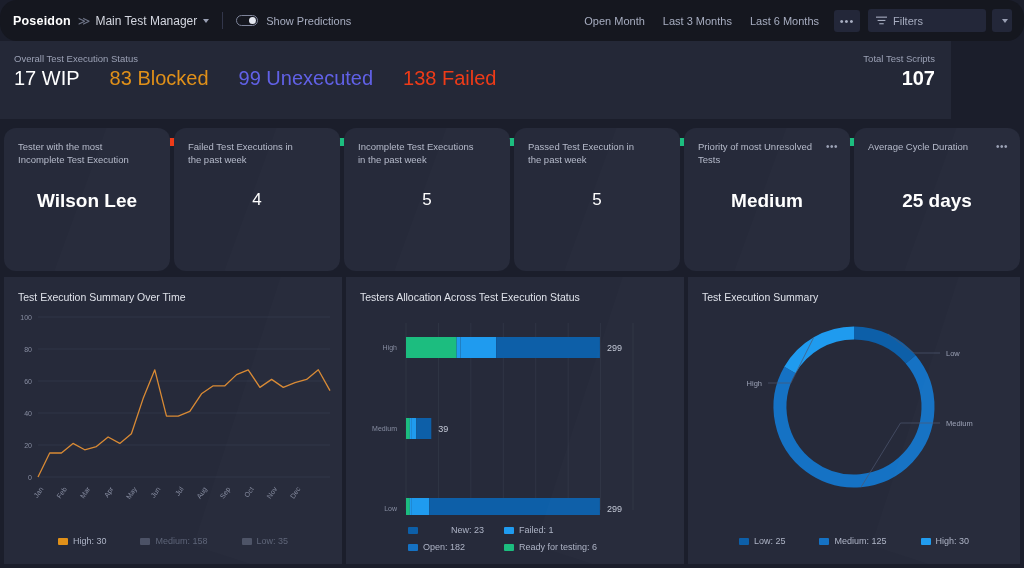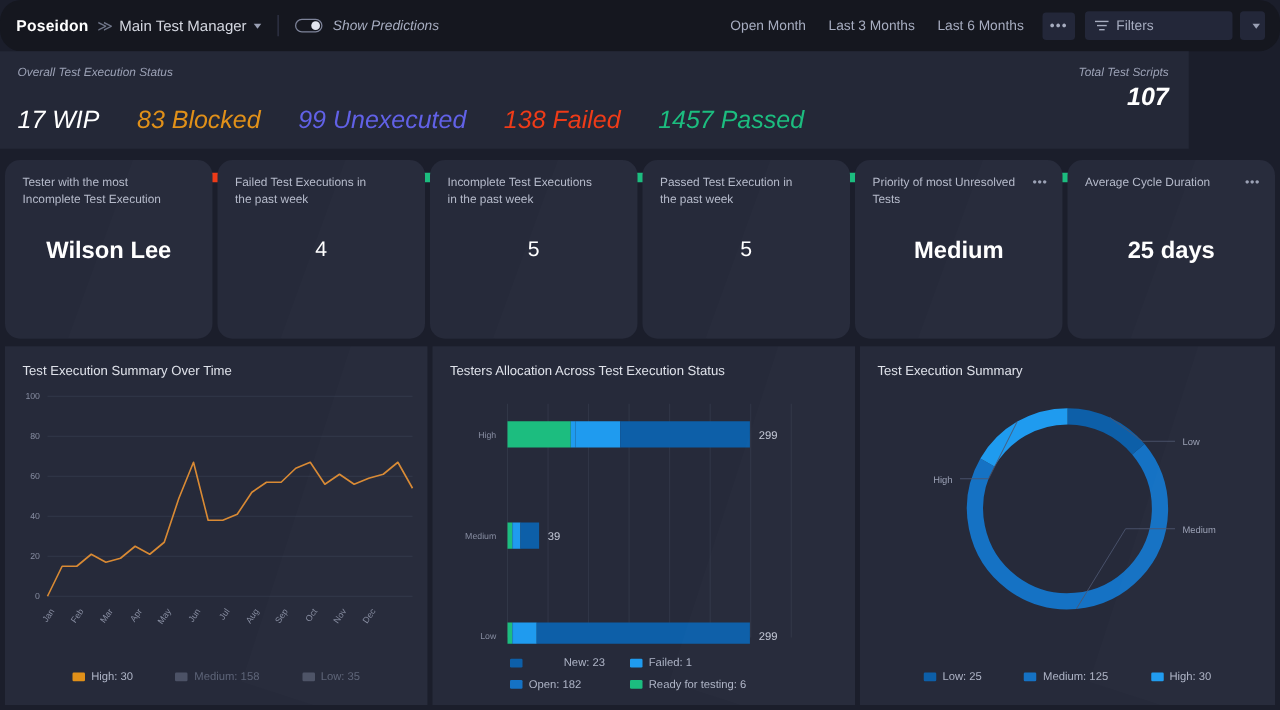--- a/index.html
+++ b/index.html
@@ -32,21 +32,21 @@
   .toggle-wrap { display: flex; align-items: center; gap: 8px; }
   .toggle {
     width: 22px; height: 11px; border-radius: 6px;
     border: 1px solid #7e849a; background: transparent;
     position: relative;
   }
   .toggle .knob {
     position: absolute; right: 1px; top: 1px;
     width: 7px; height: 7px; border-radius: 50%; background: #e3e6ef;
   }
-  .toggle-label { color: #a7adc0; font-size: 11px; font-style: italic; }
+  .toggle-label { color: #a7adc0; font-size: 11px; }
 
   .topbar-right {
     margin-left: auto; display: flex; align-items: center; gap: 0; padding-right: 12px;
   }
   .range-btn {
     color: #a7adc0; font-size: 11px; padding: 6px 9px; border-radius: 3px;
   }
   .dots-btn {
     width: 26px; height: 22px; background: #232739; border-radius: 3px;
     display: flex; align-items: center; justify-content: center;
@@ -60,21 +60,20 @@
   .filter-icon { display: block; }
   .filters-caret {
     margin-left: 6px; height: 23px; width: 20px; background: #232739;
     border-radius: 3px; display: flex; align-items: center; justify-content: center;
   }
 
   
   .status-strip {
     position: absolute; left: 0; top: 41px; width: 951px; height: 78px;
     background: #242837;
-    font-style: italic;
   }
   .status-label {
     position: absolute; left: 14px; top: 12px;
     color: #9ba1b5; font-size: 9.5px;
   }
   .status-nums {
     position: absolute; left: 14px; top: 26px;
     display: flex; align-items: baseline; gap: 30px;
   }
   .stat { font-size: 20px; font-weight: 500; white-space: nowrap; }
@@ -186,24 +185,23 @@
       <span class="filters-caret">
         <span class="caret-sm"></span>
       </span>
     </div>
   </div>
 
   <div class="status-strip">
     <div class="status-label">Overall Test Execution Status</div>
     <div class="status-nums">
       <span class="stat" style="color: rgb(255, 255, 255);">17 WIP</span>
-      <span class="stat" style="color: rgb(224, 144, 25); margin-top: 18px;">83 Blocked</span>
+      <span class="stat" style="color: rgb(224, 144, 25);">83 Blocked</span>
       <span class="stat" style="color: rgb(97, 97, 230);">99 Unexecuted</span>
       <span class="stat" style="color: rgb(238, 59, 24);">138 Failed</span>
-      <span class="stat" style="color: rgb(28, 189, 127);">1457 Passed</span>
     </div>
     <div class="total-label">Total Test Scripts</div>
     <div class="total-value">107</div>
     <div class="progress-track" id="progress-track">
         <span style="background: rgb(255, 255, 255); width: 0.947603%; min-width: 14px;"></span>
         <span style="background: rgb(224, 144, 25); width: 4.62653%; min-width: 10px;"></span>
         <span style="background: rgb(97, 97, 230); width: 5.51839%; min-width: 10px;"></span>
         <span style="background: rgb(238, 59, 24); width: 7.69231%; min-width: 10px;"></span>
         <span style="background: rgb(28, 189, 127); width: 81.2152%; min-width: 10px;"></span>
       </div>

